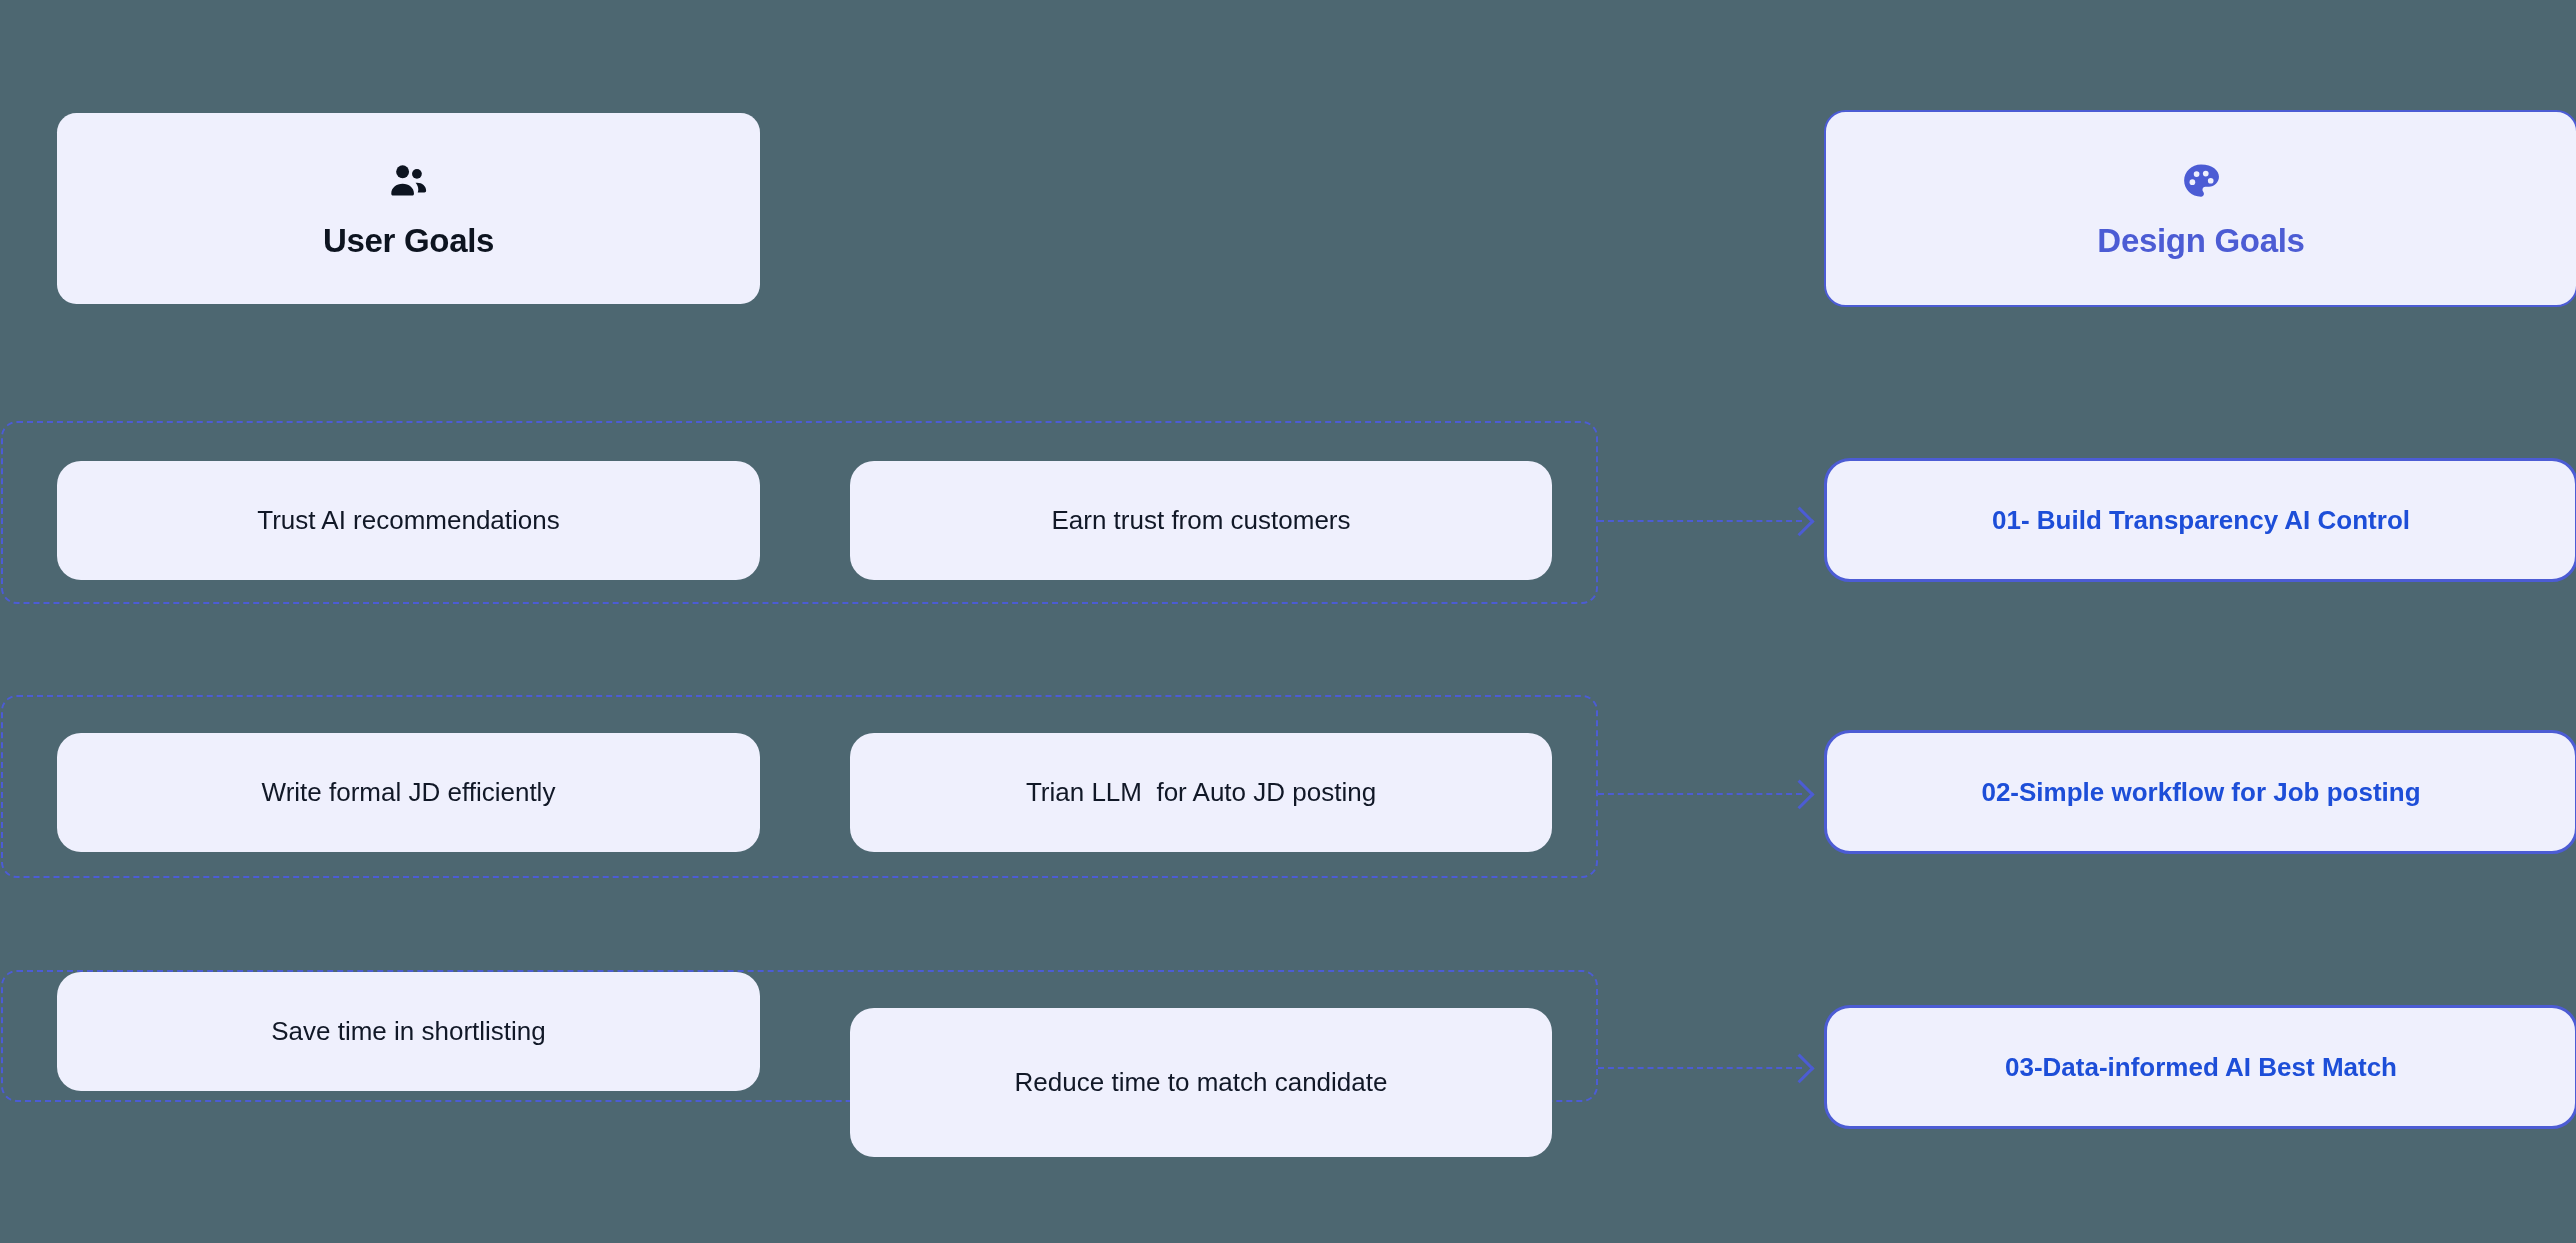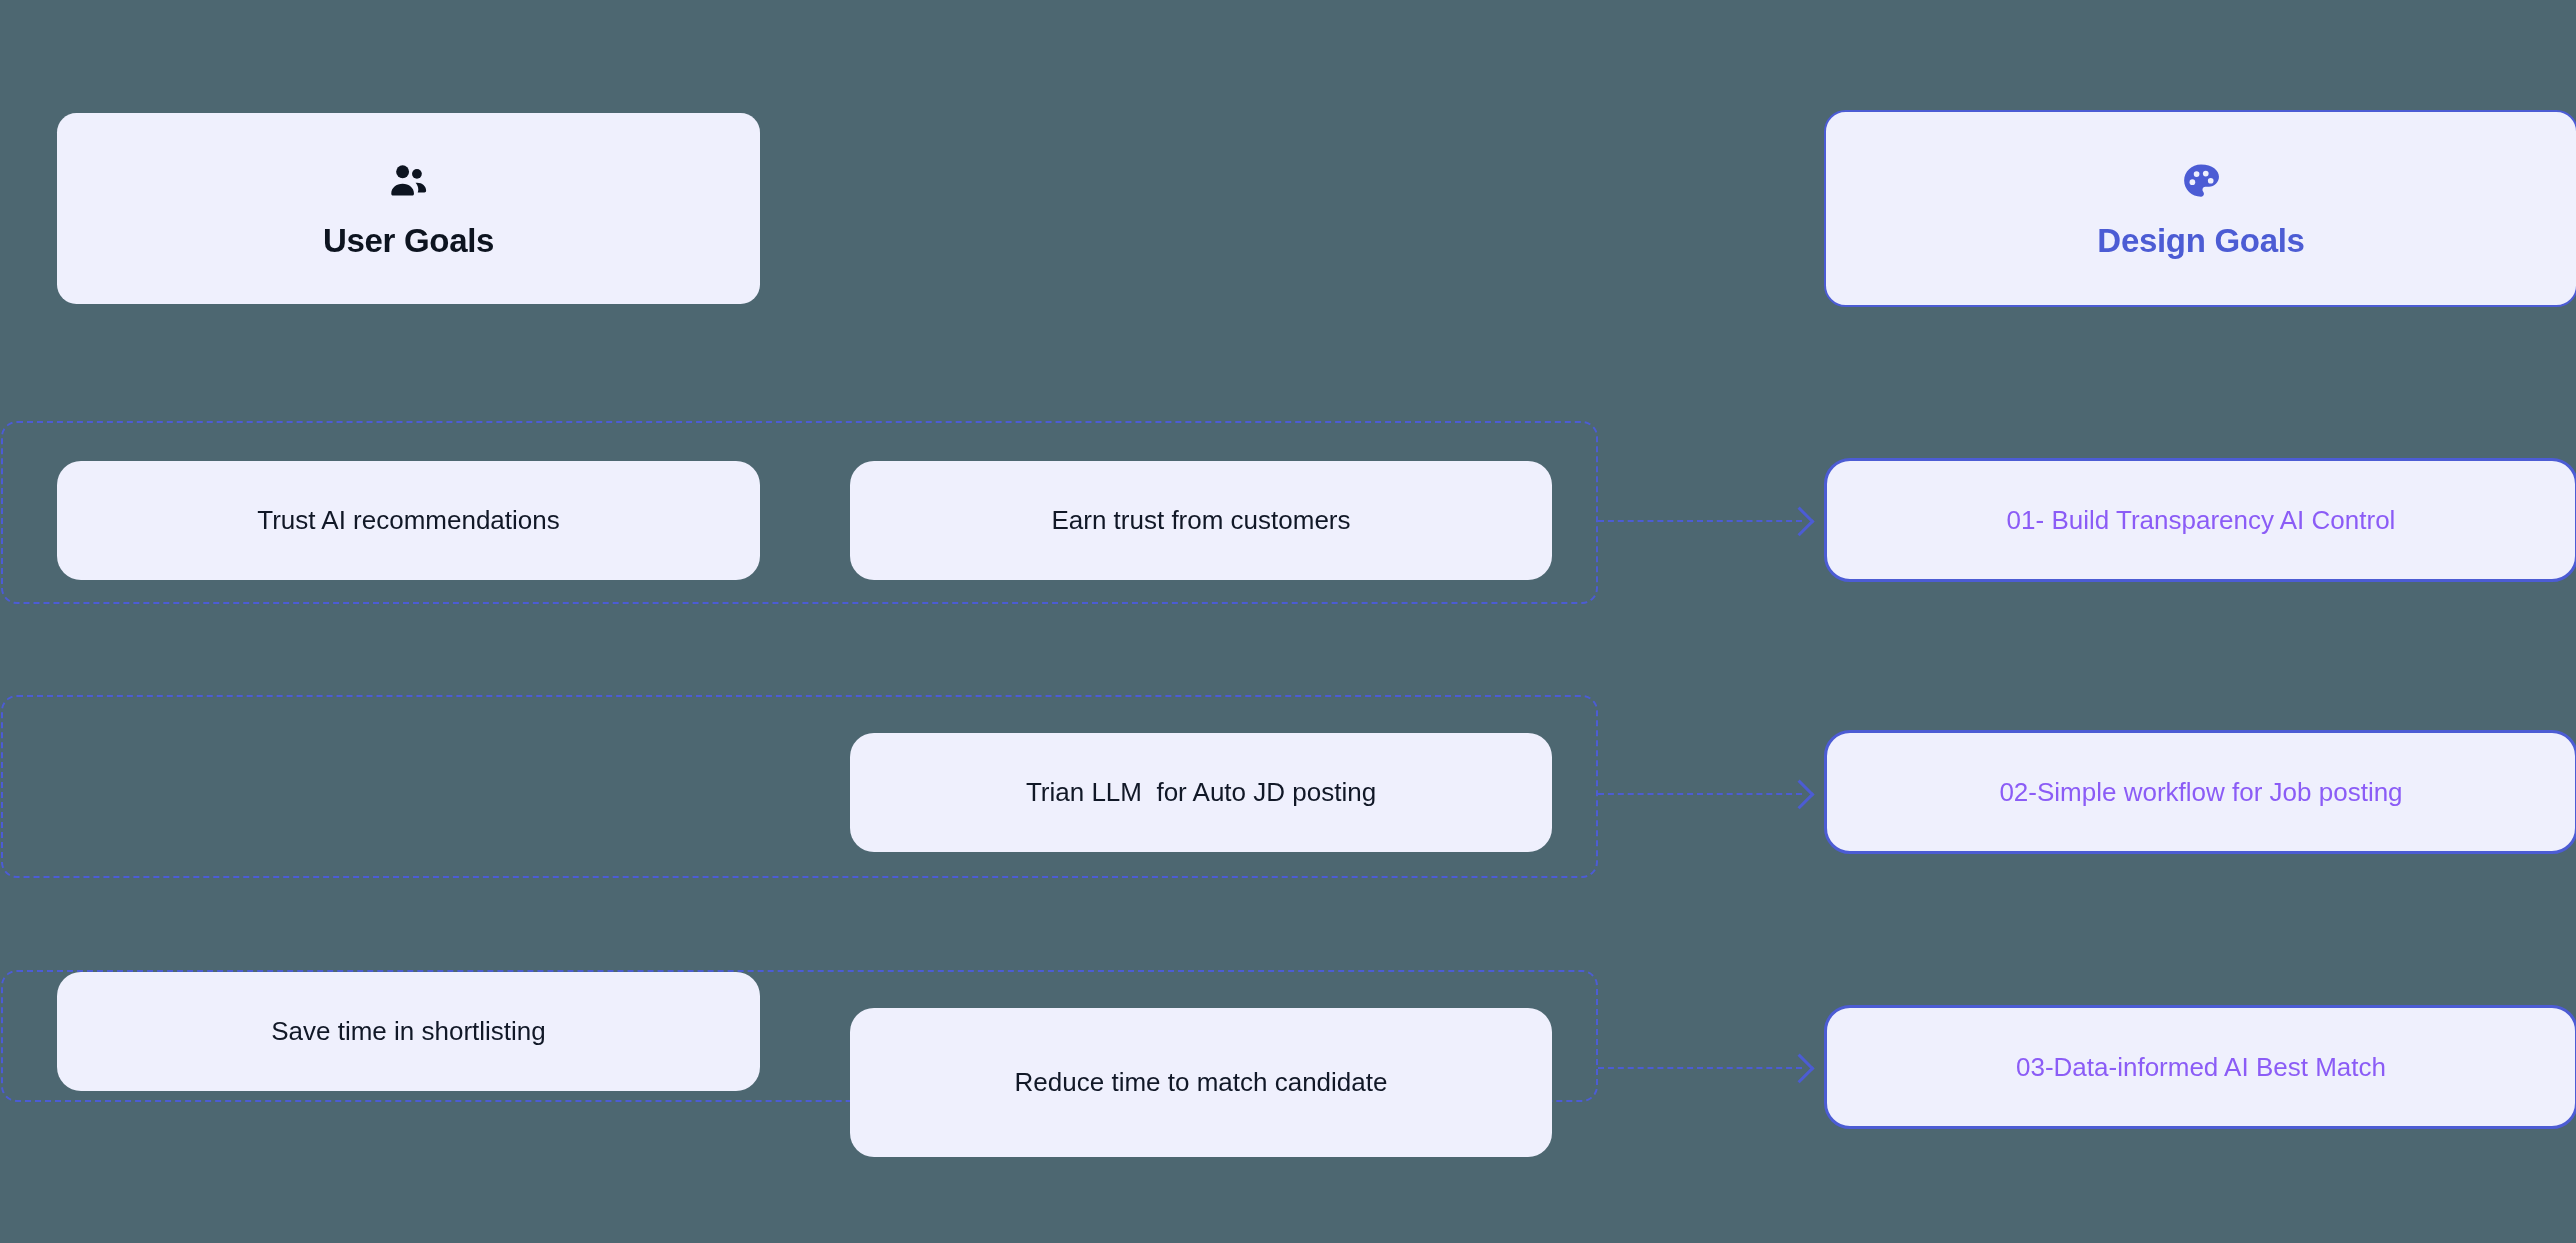--- a/index.html
+++ b/index.html
@@ -71,22 +71,22 @@
     color: #111827;
     line-height: 1.1;
     white-space: pre;
     text-align: center;
   }
   .goal-card.design {
     border: 3.2px solid #4c5cd4;
     border-radius: 26px;
   }
   .goal-card.design .goal-text {
-    color: #8b5cf6;
-    font-weight: 400;
+    color: #1d4ed8;
+    font-weight: 700;
   }
 
   
   .group-frame {
     position: absolute;
     border: 2.2px dashed #4c5cd4;
     border-radius: 16px;
     box-sizing: border-box;
     pointer-events: none;
   }
@@ -149,20 +149,23 @@
 
   <div class="connector" style="left:1598px; top:520px; width:204px;"></div>
   <div class="arrowhead" style="left:1789px; top:511px;"></div>
 
   <div class="card goal-card design" style="left:1824px; top:458px; width:754px; height:124px;">
     <span class="goal-text">01- Build Transparency AI Control</span>
   </div>
 
   <div class="group-frame" style="left:1.1px; top:695px; width:1597px; height:183px;"></div>
 
+  <div class="card goal-card" style="left:57px; top:733px; width:703px; height:119px;">
+    <span class="goal-text">Write formal JD efficiently</span>
+  </div>
 
   <div class="card goal-card" style="left:850px; top:733px; width:702px; height:119px;">
     <span class="goal-text">Trian LLM  for Auto JD posting</span>
   </div>
 
   <div class="connector" style="left:1598px; top:793px; width:204px;"></div>
   <div class="arrowhead" style="left:1789px; top:784px;"></div>
 
   <div class="card goal-card design" style="left:1824px; top:730px; width:754px; height:124px;">
     <span class="goal-text">02-Simple workflow for Job posting</span>

